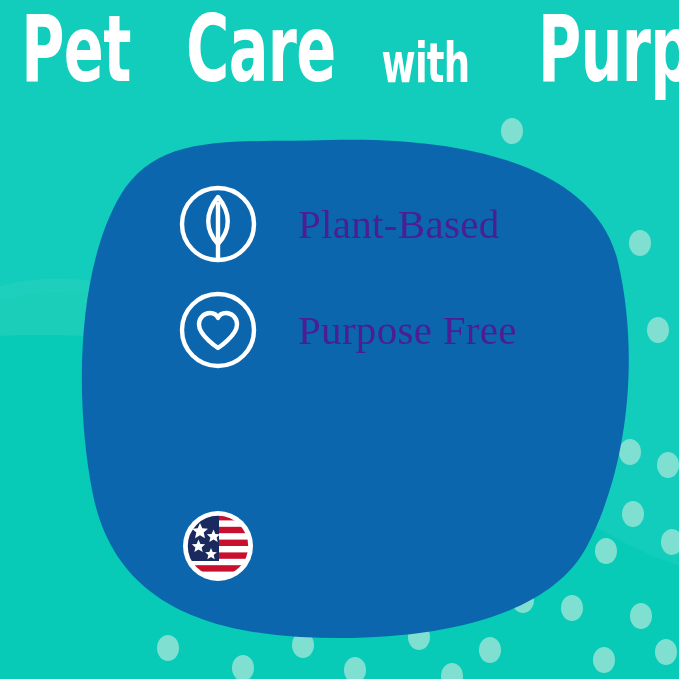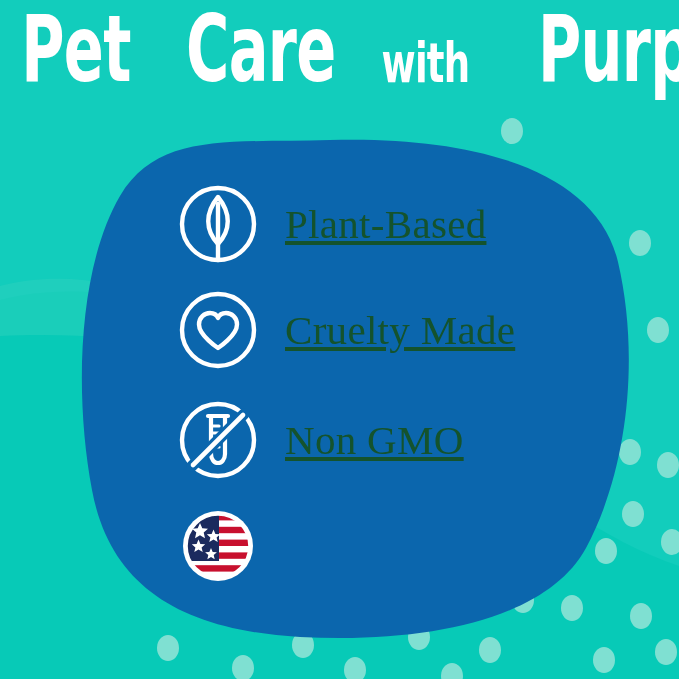--- a/index.html
+++ b/index.html
@@ -50,29 +50,28 @@
   .row{
     position:absolute; left:176px;
     display:flex; align-items:center; gap:0;
   }
   .icon-wrap{
     width:84px; height:84px; flex:0 0 84px;
     position:relative;
   }
   .icon-wrap svg{ display:block; width:84px; height:84px; }
   .row-label{
-    margin-left:25px;
-    color:#14532d;
+    margin-left:38px;
+    color:#4c1d95;
     font-family:"Liberation Serif", serif;
     font-size:41px;
     font-weight:400;
     letter-spacing:0.3px;
     white-space:nowrap;
     line-height:1;
-    text-decoration:underline;
   }
   #row-0{ top:182px; }
   #row-1{ top:288px; }
   #row-2{ top:398px; }
   #row-3{ top:504px; }
 </style>
 </head>
 <body>
 
 <div id="stage">
@@ -150,41 +149,23 @@
           <circle cx="42" cy="42" r="36" fill="none" stroke="#ffffff" stroke-width="4.4"></circle>
           <path d="M42 60
                    C42 60 23 47.5 23 36.5
                    C23 29.5 28.4 25 34 25
                    C38.2 25 41 27.6 42 30
                    C43 27.6 45.8 25 50 25
                    C55.6 25 61 29.5 61 36.5
                    C61 47.5 42 60 42 60 Z" fill="none" stroke="#ffffff" stroke-width="4.4" stroke-linejoin="round"></path>
         </svg>
       </div>
-      <div class="row-label">Cruelty Made</div>
+      <div class="row-label">Purpose Free</div>
     </div>
 
-    <div class="row" id="row-2">
-      <div class="icon-wrap">
-        <svg viewBox="0 0 84 84">
-          <circle cx="42" cy="42" r="36" fill="none" stroke="#ffffff" stroke-width="4.4"></circle>
-
-          <path d="M35 18 L35 56 C35 61.5 38.4 65 42 65 C45.6 65 49 61.5 49 56 L49 18" fill="none" stroke="#ffffff" stroke-width="4.2" stroke-linejoin="round"></path>
-          <line x1="32" y1="18" x2="52" y2="18" stroke="#ffffff" stroke-width="4.2" stroke-linecap="round"></line>
-          <line x1="35" y1="28" x2="43" y2="28" stroke="#ffffff" stroke-width="3.2" stroke-linecap="round"></line>
-          <line x1="35" y1="35" x2="43" y2="35" stroke="#ffffff" stroke-width="3.2" stroke-linecap="round"></line>
-          <line x1="35" y1="42" x2="43" y2="42" stroke="#ffffff" stroke-width="3.2" stroke-linecap="round"></line>
-          <line x1="35" y1="49" x2="43" y2="49" stroke="#ffffff" stroke-width="3.2" stroke-linecap="round"></line>
-
-          <line x1="16" y1="68" x2="68" y2="16" stroke="#0b66ad" stroke-width="11" stroke-linecap="round"></line>
-          <line x1="17" y1="67" x2="67" y2="17" stroke="#ffffff" stroke-width="4.6" stroke-linecap="round"></line>
-        </svg>
-      </div>
-      <div class="row-label">Non GMO</div>
-    </div>
 
     <div class="row" id="row-3">
       <div class="icon-wrap">
         <svg viewBox="0 0 84 84">
           <defs>
             <clipPath id="flagClip">
               <circle cx="42" cy="42" r="32"></circle>
             </clipPath>
           </defs>
           <circle cx="42" cy="42" r="35" fill="#ffffff"></circle>

